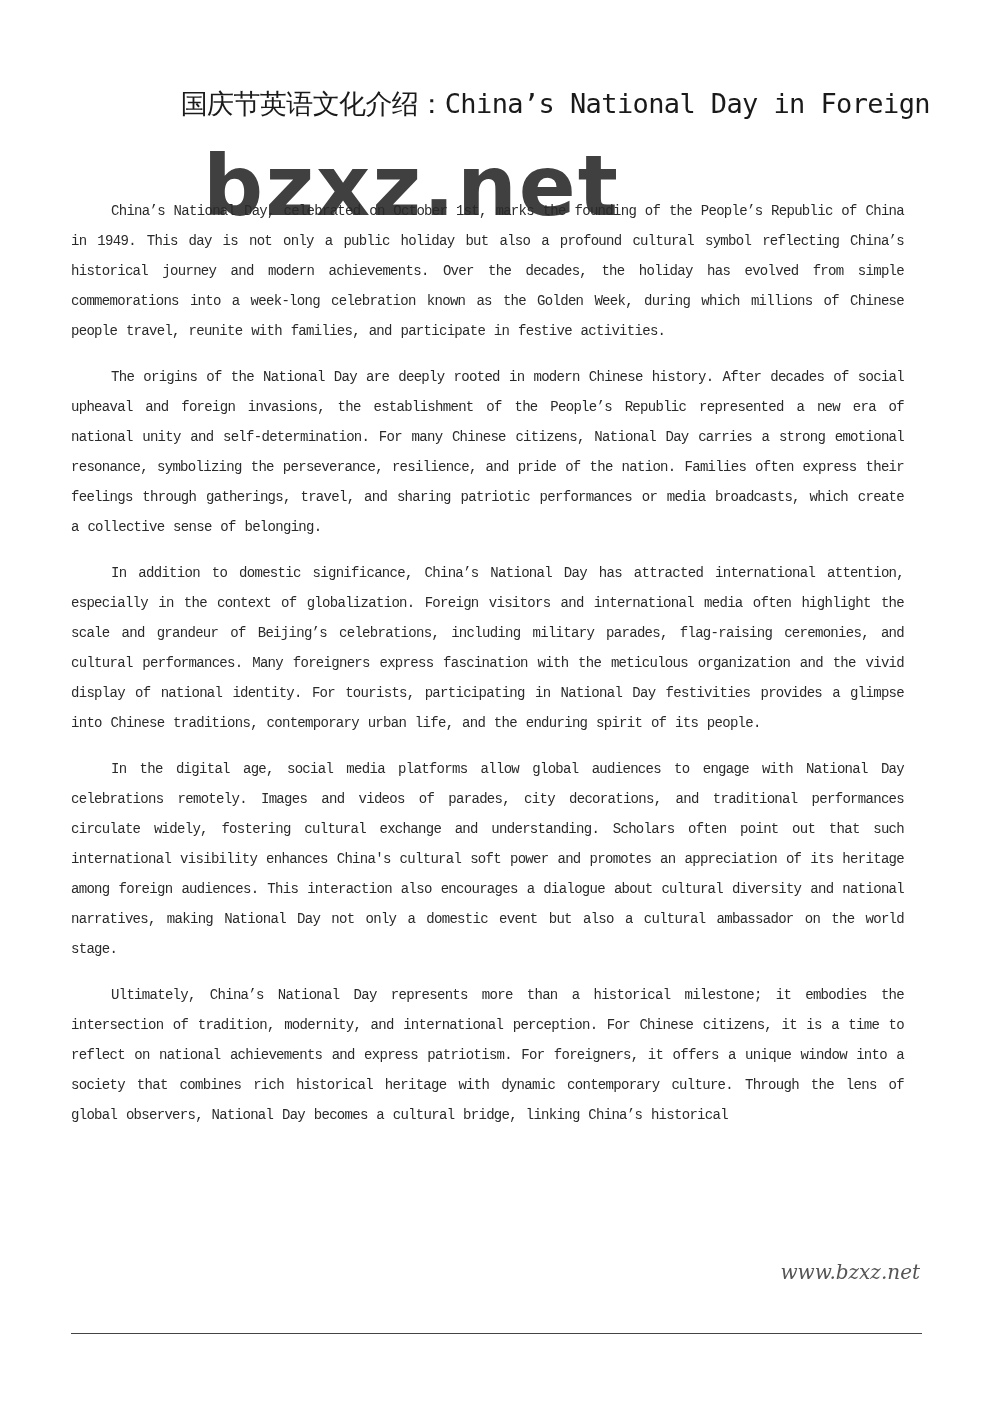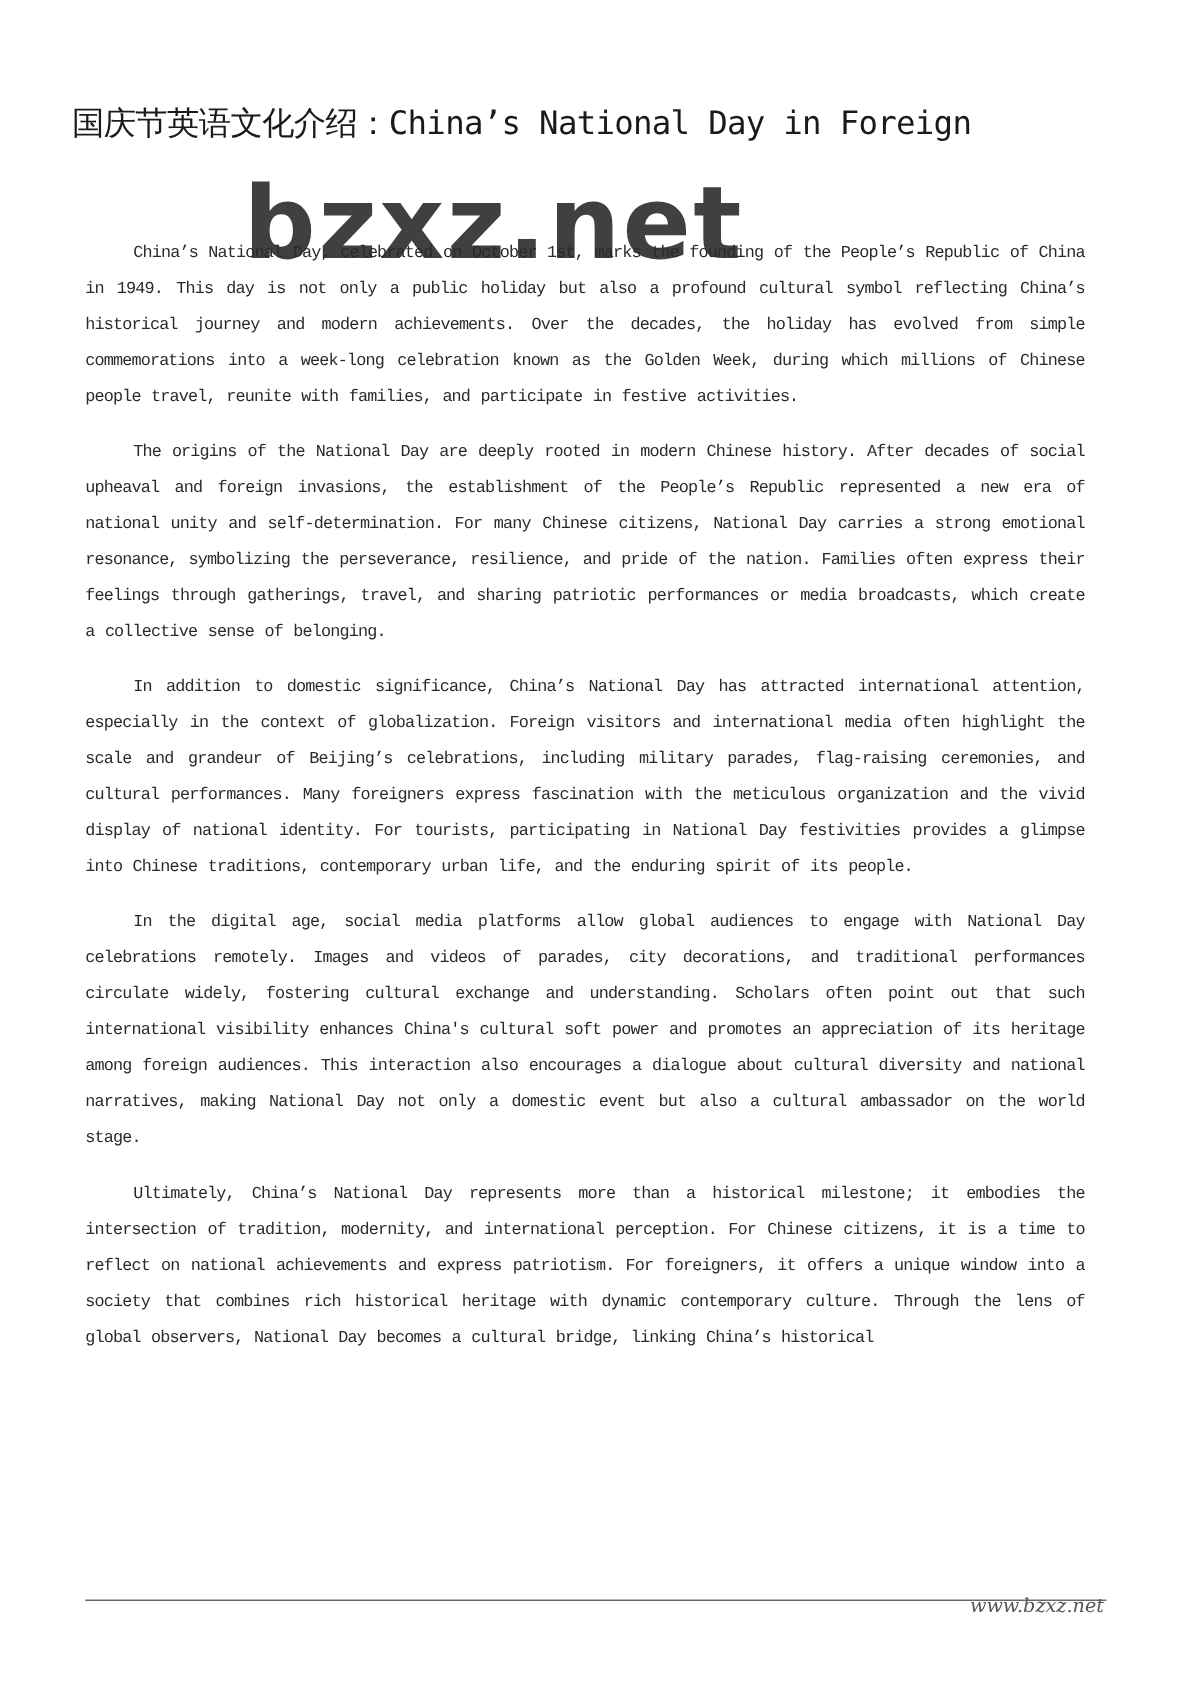--- a/index.html
+++ b/index.html
@@ -9,36 +9,36 @@
       color: #2a2a2a;
     }
     .watermark {
       position: absolute; left: 203px; top: 144px;
       font-family: "DejaVu Sans", "Liberation Sans", sans-serif;
       font-weight: bold; font-size: 84px; letter-spacing: 2px;
       color: #404040; z-index: 0; line-height: 1;
     }
     .title {
       position: absolute; left: 60px; width: 870px; top: 78px;
-      text-align: left; font-size: 27px; line-height: 52px;
+      text-align: right; font-size: 27px; line-height: 52px;
       color: #1a1a1a; z-index: 1; font-family: "DejaVu Sans Mono", monospace;
     }
     .title .l1 { letter-spacing: -0.6px; }
     .body-wrap { position: absolute; left: 71px; width: 851px; top: 196px; z-index: 1; }
     .para {
       margin: 0 18px 16px 0; font-size: 14px; line-height: 30px;
       text-align: justify; text-align-last: left; text-indent: 40px;
       letter-spacing: -0.7px; word-spacing: 1px;
       font-family: "Liberation Mono", "DejaVu Sans Mono", monospace;
     }
     .footer-line { position: absolute; left: 71px; width: 851px; top: 1333px; height: 0; border-top: 1.3px solid #444; }
     .footer-url {
-      position: absolute; right: 73px; top: 1328px;
+      position: absolute; right: 73px; top: 1260px;
       font-family: "DejaVu Serif", "Liberation Serif", serif; font-style: italic;
-      font-size: 16px; color: #555;
+      font-size: 20px; color: #555;
     }
   </style>
 </head>
 <body>
 
 <div class="watermark">bzxz.net</div>
 
 <div class="title">
   <div class="l1">国庆节英语文化介绍：China’s National Day in Foreign</div>
 </div>

